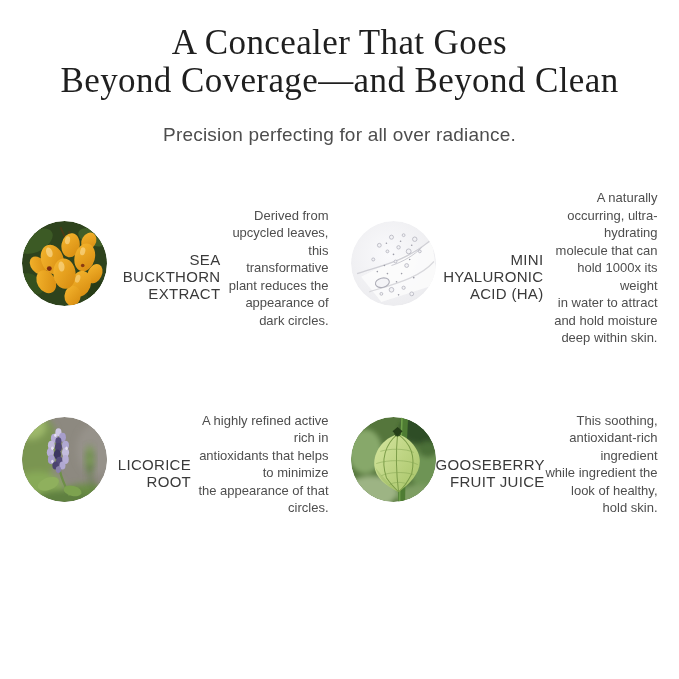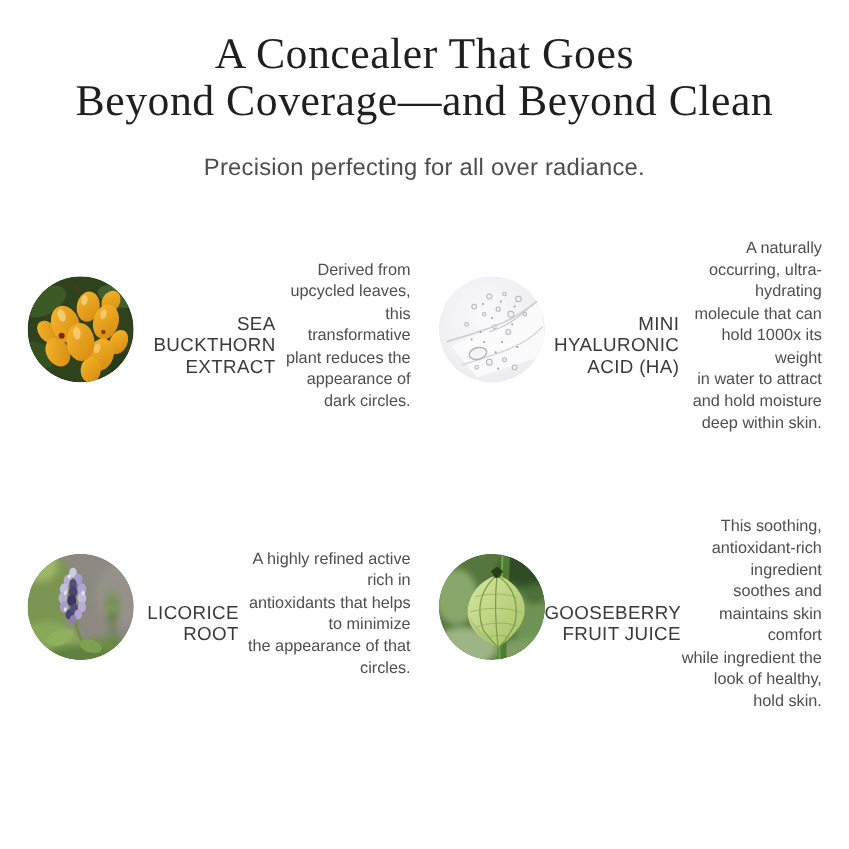--- a/index.html
+++ b/index.html
@@ -283,20 +283,19 @@
             </g>
             <path d="M24,50 C28,62 36,69 47,74 C40,68 32,60 24,50 Z" fill="#8fb058" opacity="0.35"></path>
             <circle cx="46" cy="16" r="3.2" fill="#34501f"></circle>
             <path d="M41,14 L46,10 L51,14 L46,19 Z" fill="#253d18"></path>
           </g>
         </svg>
       </div>
       <div class="ing-name">GOOSEBERRY FRUIT JUICE</div>
       <div class="ing-desc">
         <div>This soothing, antioxidant-rich ingredient</div>
-        <div>soothes and maintains skin comfort</div>
         <div>while ingredient the look of healthy,</div>
         <div>hold skin.</div>
       </div>
     </div>
 
   </div>
 </div>
 
 </body></html>

